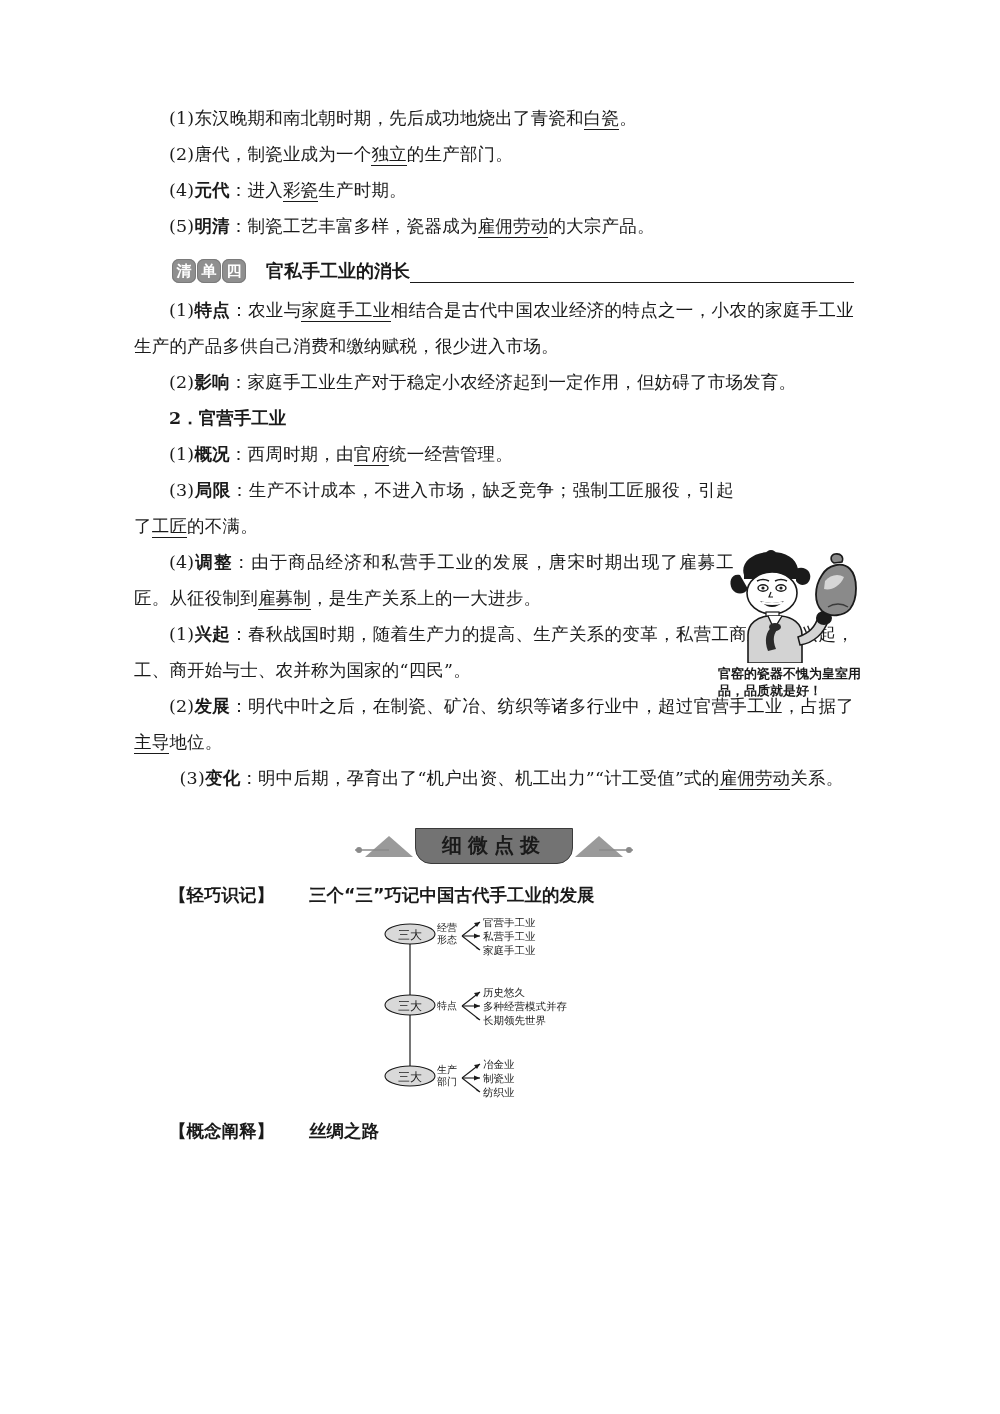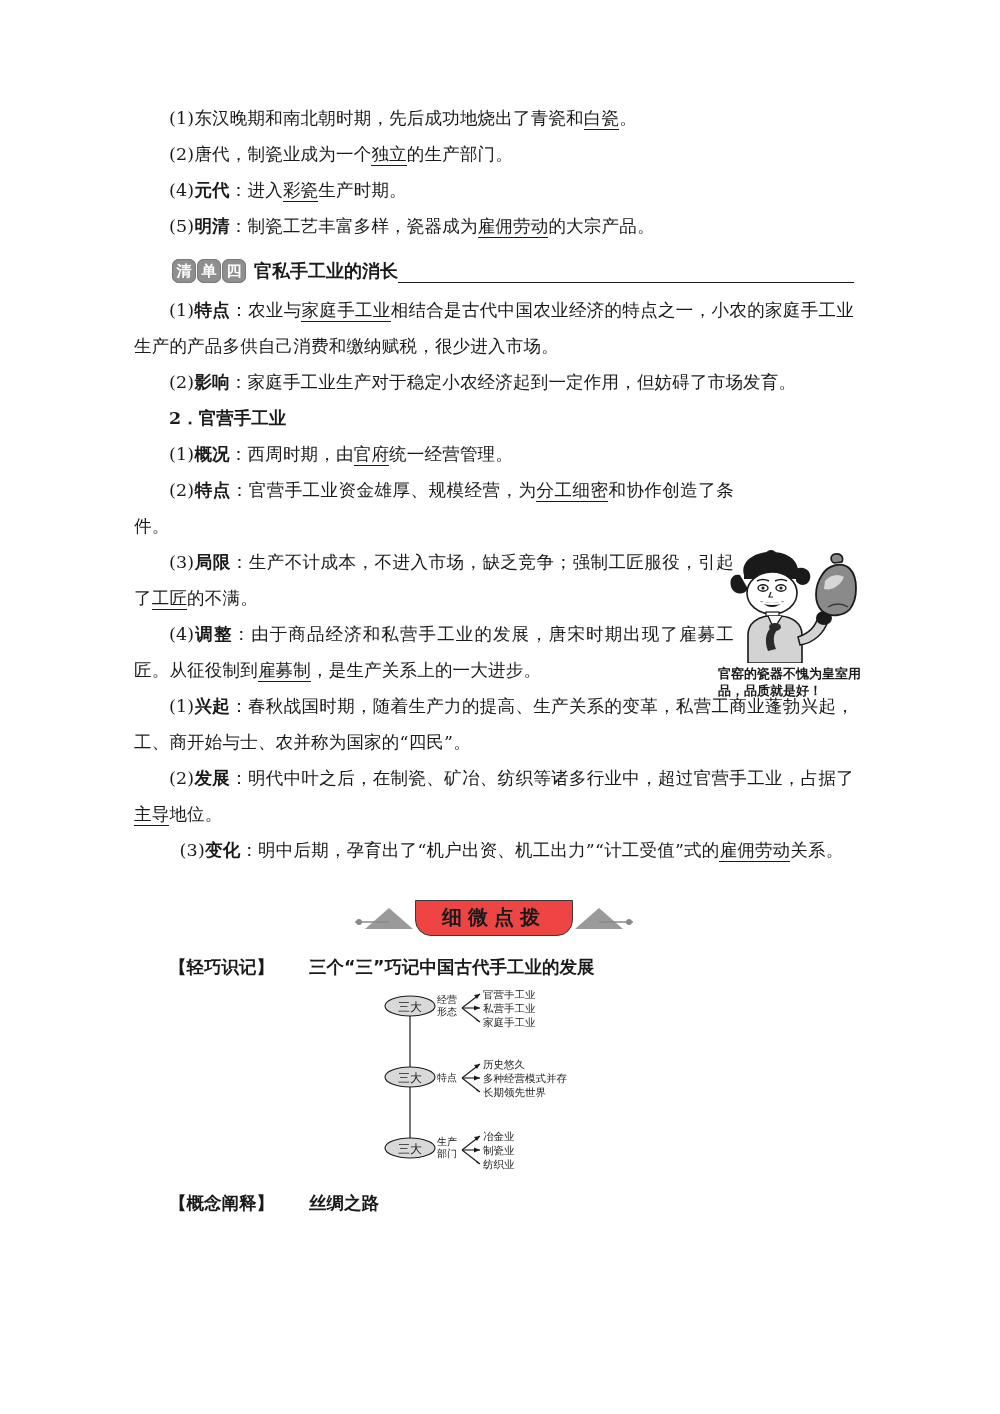--- a/index.html
+++ b/index.html
@@ -73,21 +73,21 @@
     font-weight: bold;
     display: flex;
     align-items: center;
     justify-content: center;
     font-family: "DejaVu Sans", "Liberation Sans", sans-serif;
     box-shadow: inset 0 0 0 1px #7a7a7a;
   }
   .clause-title {
     font-size: 18px;
     font-weight: bold;
-    margin-left: 8px;
+    margin-left: 20px;
     white-space: nowrap;
   }
   .clause-rule {
     flex: 1;
     border-bottom: 1.4px solid #1a1a1a;
     height: 1px;
     margin-left: 0px;
     align-self: flex-end;
     margin-bottom: 5px;
   }
@@ -121,21 +121,21 @@
   .banner {
     position: relative;
     display: flex;
     align-items: center;
     justify-content: center;
   }
   .banner-box {
     border: 1.6px solid #3a3a3a;
     border-radius: 0 0 16px 16px;
     padding: 3px 26px 4px 26px;
-    background: #ef4444;
+    background: #737373;
     font-size: 20px;
     font-weight: bold;
     letter-spacing: 6px;
     z-index: 3;
     position: relative;
     font-family: "DejaVu Sans", "Liberation Sans", sans-serif;
   }
   .wing {
     width: 60px;
     height: 26px;
@@ -204,23 +204,20 @@
     <p class="para indent">
       <span>(1)</span><span class="b">特点</span><span>：</span><span>农业与</span><span class="u">家庭手工业</span><span>相结合是古代中国农业经济的特点之一，小农的家庭手工业生产的产品多供自己消费和缴纳赋税，很少进入市场。</span>
     </p>
     <p class="para indent">
       <span>(2)</span><span class="b">影响</span><span>：</span><span>家庭手工业生产对于稳定小农经济起到一定作用，但妨碍了市场发育。</span><span class="u"></span><span></span>
     </p>
 
     <p class="heading-num">2．官营手工业</p>
     <p class="para indent">
       <span>(1)</span><span class="b">概况</span><span>：</span><span>西周时期，由</span><span class="u">官府</span><span>统一经营管理。</span>
-    </p>
-    <p class="para indent" style="width:600px">
-      <span>(2)</span><span class="b">特点</span><span>：</span><span>官营手工业资金雄厚、规模经营，为</span><span class="u">分工细密</span><span>和协作创造了条件。</span>
     </p>
     <p class="para indent" style="width:600px">
       <span>(3)</span><span class="b">局限</span><span>：</span><span>生产不计成本，不进入市场，缺乏竞争；强制工匠服役，引起了</span><span class="u">工匠</span><span>的不满。</span>
     </p>
     <p class="para indent" style="width:600px">
       <span>(4)</span><span class="b">调整</span><span>：</span><span>由于商品经济和私营手工业的发展，唐宋时期出现了雇募工匠。从征役制到</span><span class="u">雇募制</span><span>，是生产关系上的一大进步。</span>
     </p>
 
     <p class="para indent">
       <span>(1)</span><span class="b">兴起</span><span>：</span><span>春秋战国时期，随着生产力的提高、生产关系的变革，私营工商业蓬勃兴起，工、商开始与士、农并称为国家的“四民”。</span><span class="u"></span><span></span>

